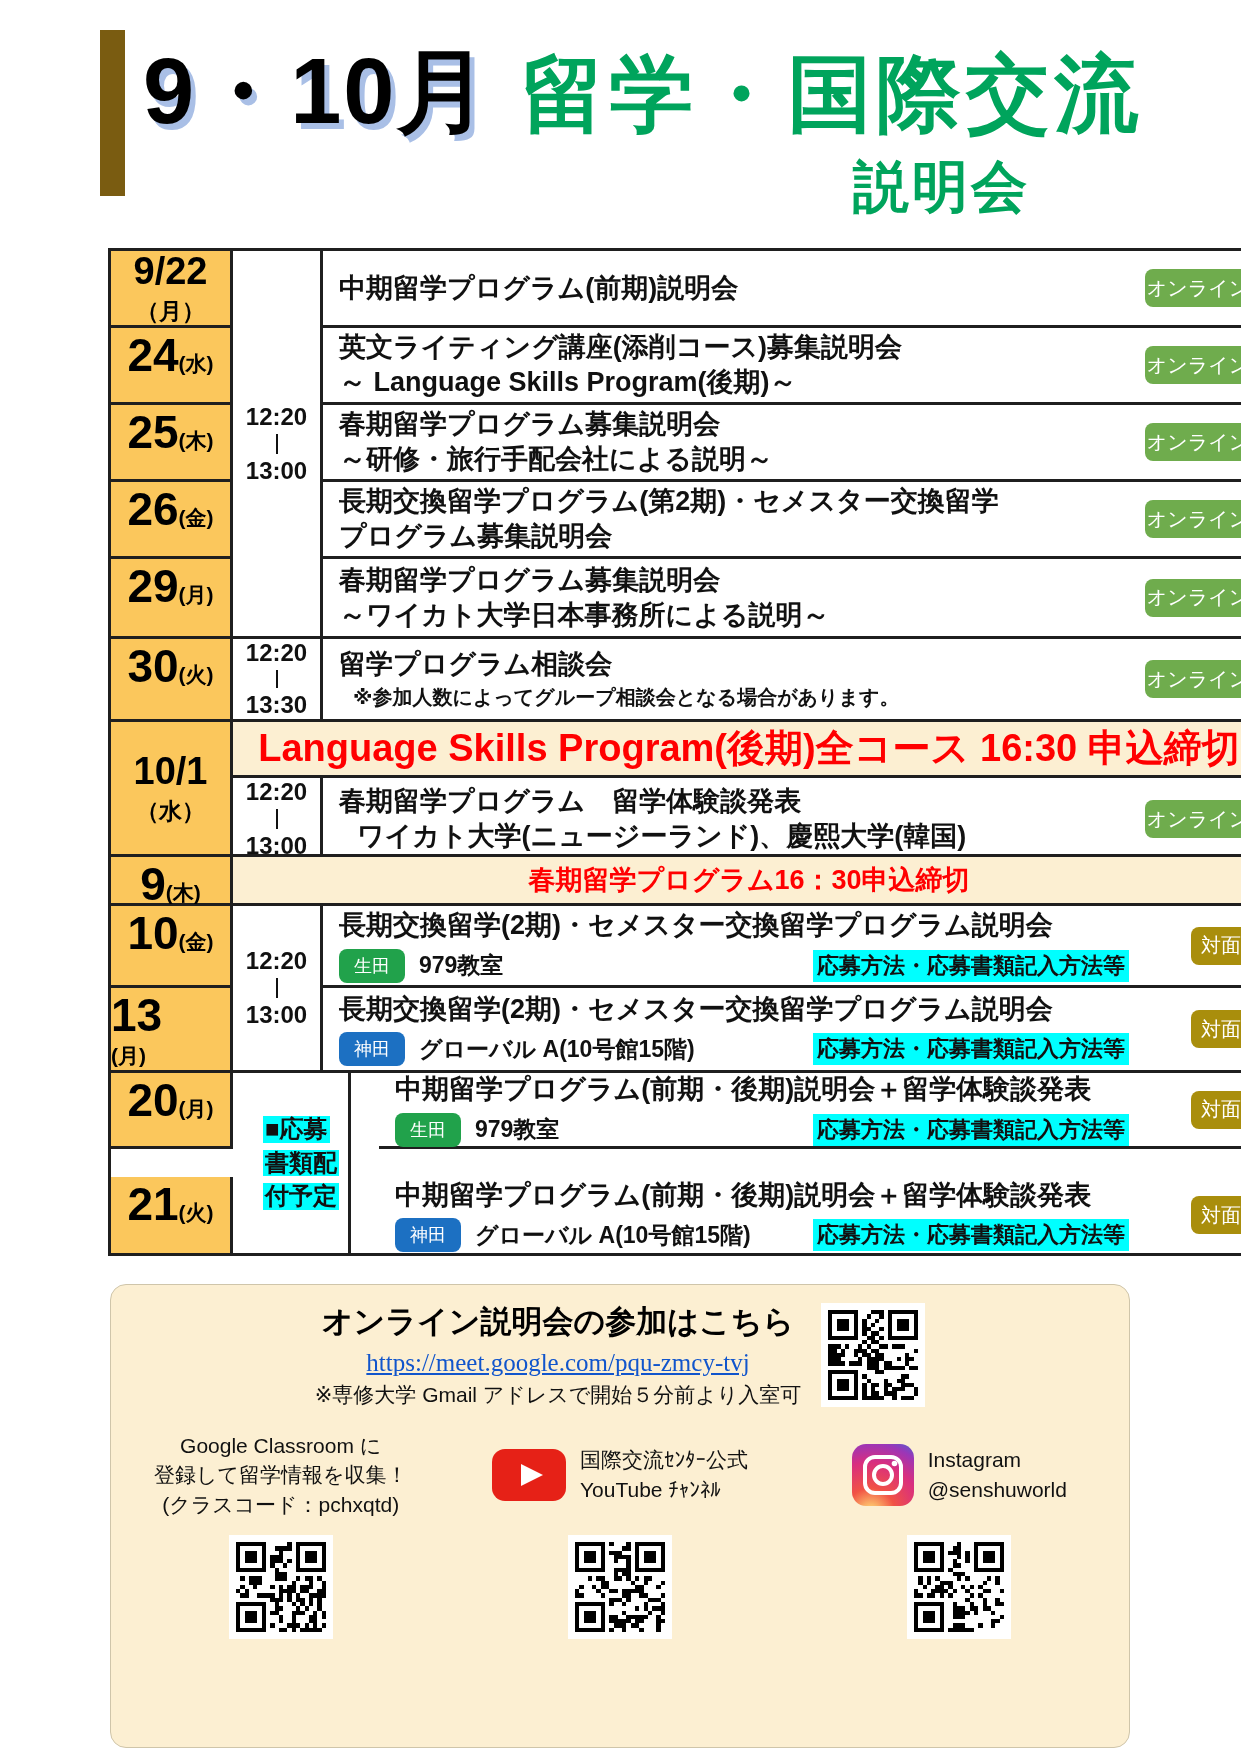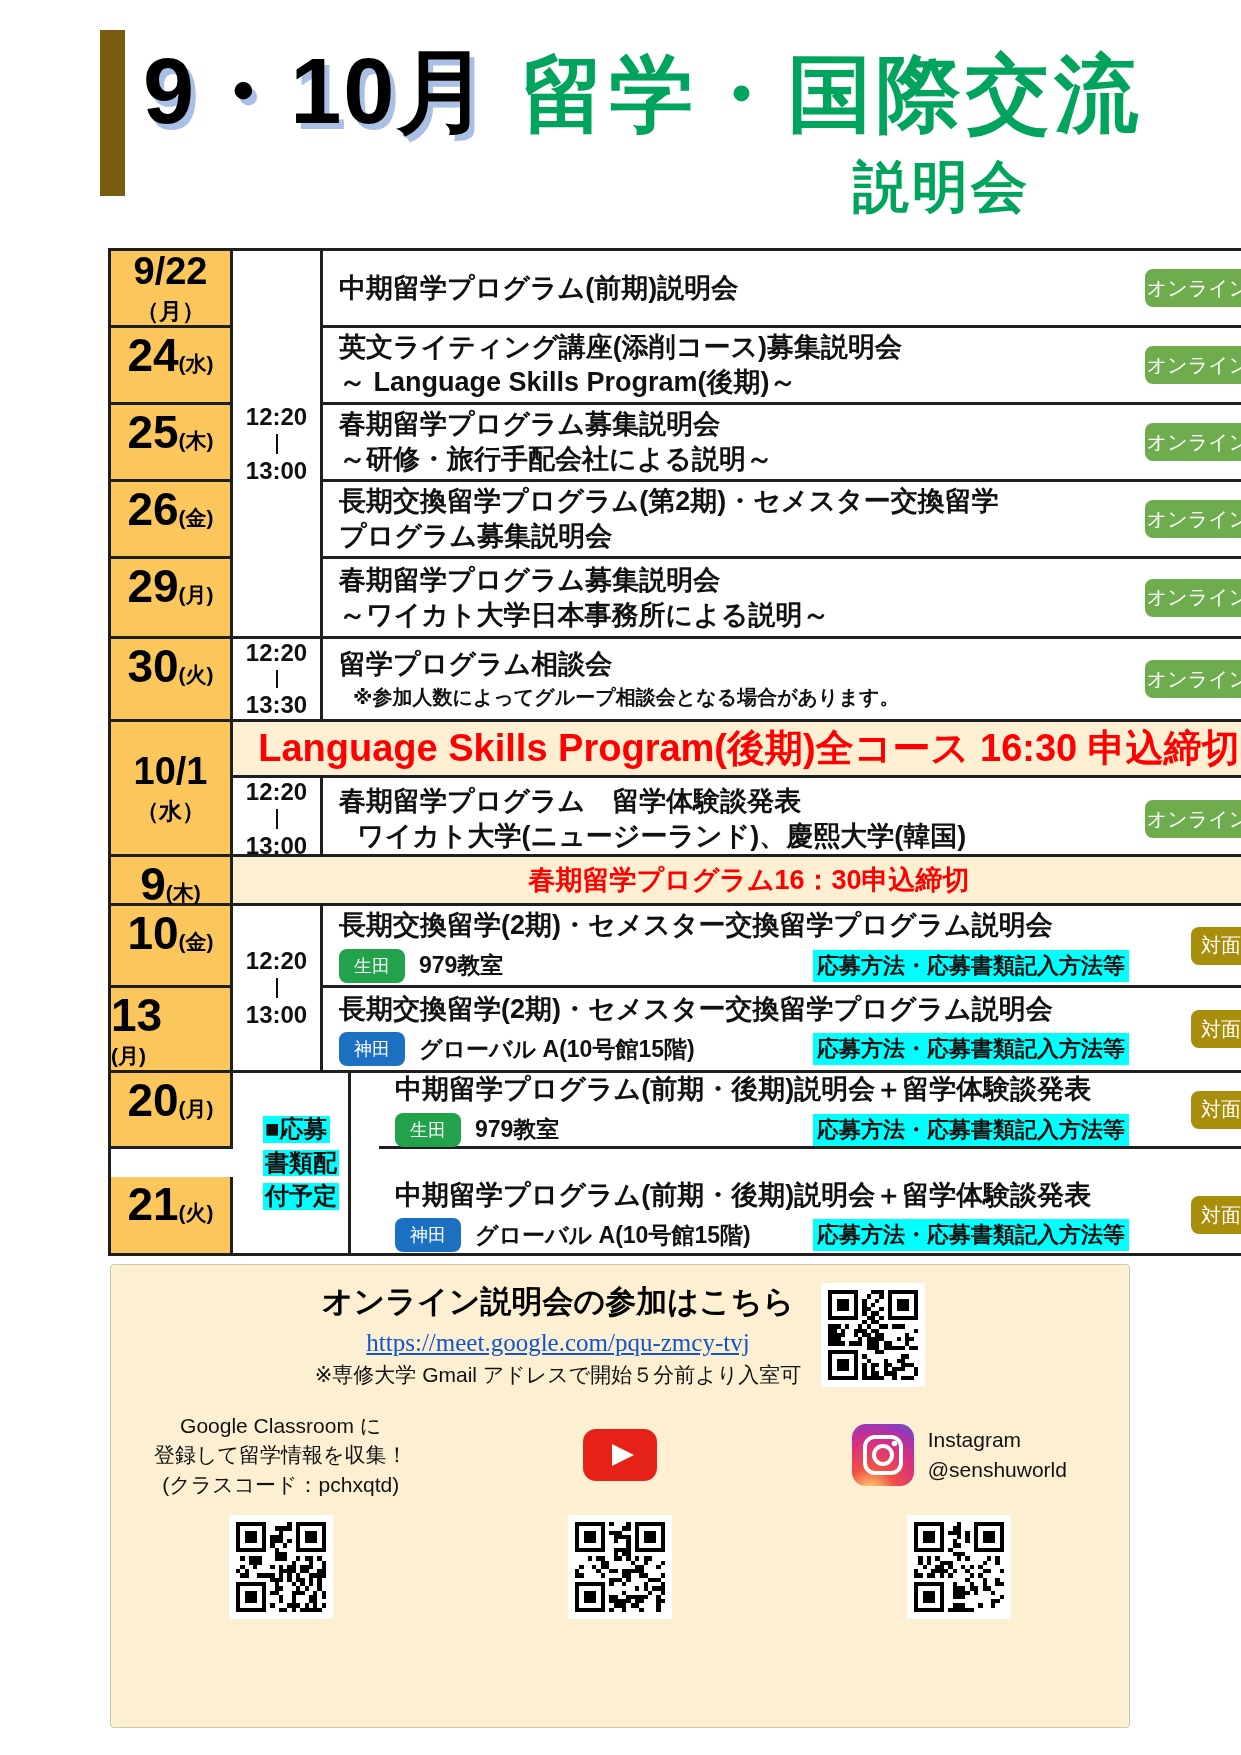--- a/index.html
+++ b/index.html
@@ -98,22 +98,22 @@
 
   .banner-cell {
     background:#FCEFD2; display:flex; align-items:center; justify-content:center;
   }
   .banner-text { color:#FF0000; font-weight:700; font-size:38px; white-space:nowrap; }
   .banner-text-sm { color:#FF0000; font-weight:700; font-size:27px; white-space:nowrap; }
   .subgrid { display:grid; grid-template-columns:90px 1fr; }
 
   
   .footer {
-    margin:8px 0 0 110px; width:1020px; height:464px;
-    background:#FCEFD2; border-radius:4px; border:1px solid #cfc5aa;
+    margin:28px 0 0 110px; width:1020px; height:464px;
+    background:#FCEFD2; border-radius:16px; border:1px solid #cfc5aa;
     padding-top:16px;
   }
   .meet-block { display:flex; justify-content:center; align-items:flex-start; gap:20px; }
   .meet-texts { text-align:center; }
   .meet-heading { font-weight:700; font-size:31px; color:#000; }
   .meet-link {
     display:inline-block; margin-top:6px;
     font-family:"Liberation Serif","DejaVu Serif",serif;
     font-size:25px; color:#1155CC; text-decoration:underline;
   }
@@ -483,20 +483,24 @@
           <div>(クラスコード：pchxqtd)</div>
         </div>
       </div>
       <div class="social-item">
         <span class="yt-icon">
           <svg viewBox="0 0 74 52" xmlns="http://www.w3.org/2000/svg">
             <rect x="0" y="0" width="74" height="52" rx="13" fill="#E62117"></rect>
             <polygon points="29,15 51,26 29,37" fill="#ffffff"></polygon>
           </svg>
         </span>
+        <div class="social-lines">
+          <div>国際交流ｾﾝﾀｰ公式</div>
+          <div>YouTube ﾁｬﾝﾈﾙ</div>
+        </div>
       </div>
       <div class="social-item">
         <span class="ig-icon">
           <svg viewBox="0 0 62 62" xmlns="http://www.w3.org/2000/svg">
             <rect x="13" y="13" width="36" height="36" rx="10" fill="none" stroke="#ffffff" stroke-width="4"></rect>
             <circle cx="31" cy="31" r="9" fill="none" stroke="#ffffff" stroke-width="4"></circle>
             <circle cx="42.5" cy="19.5" r="2.8" fill="#ffffff"></circle>
           </svg>
         </span>
         <div class="social-lines">

